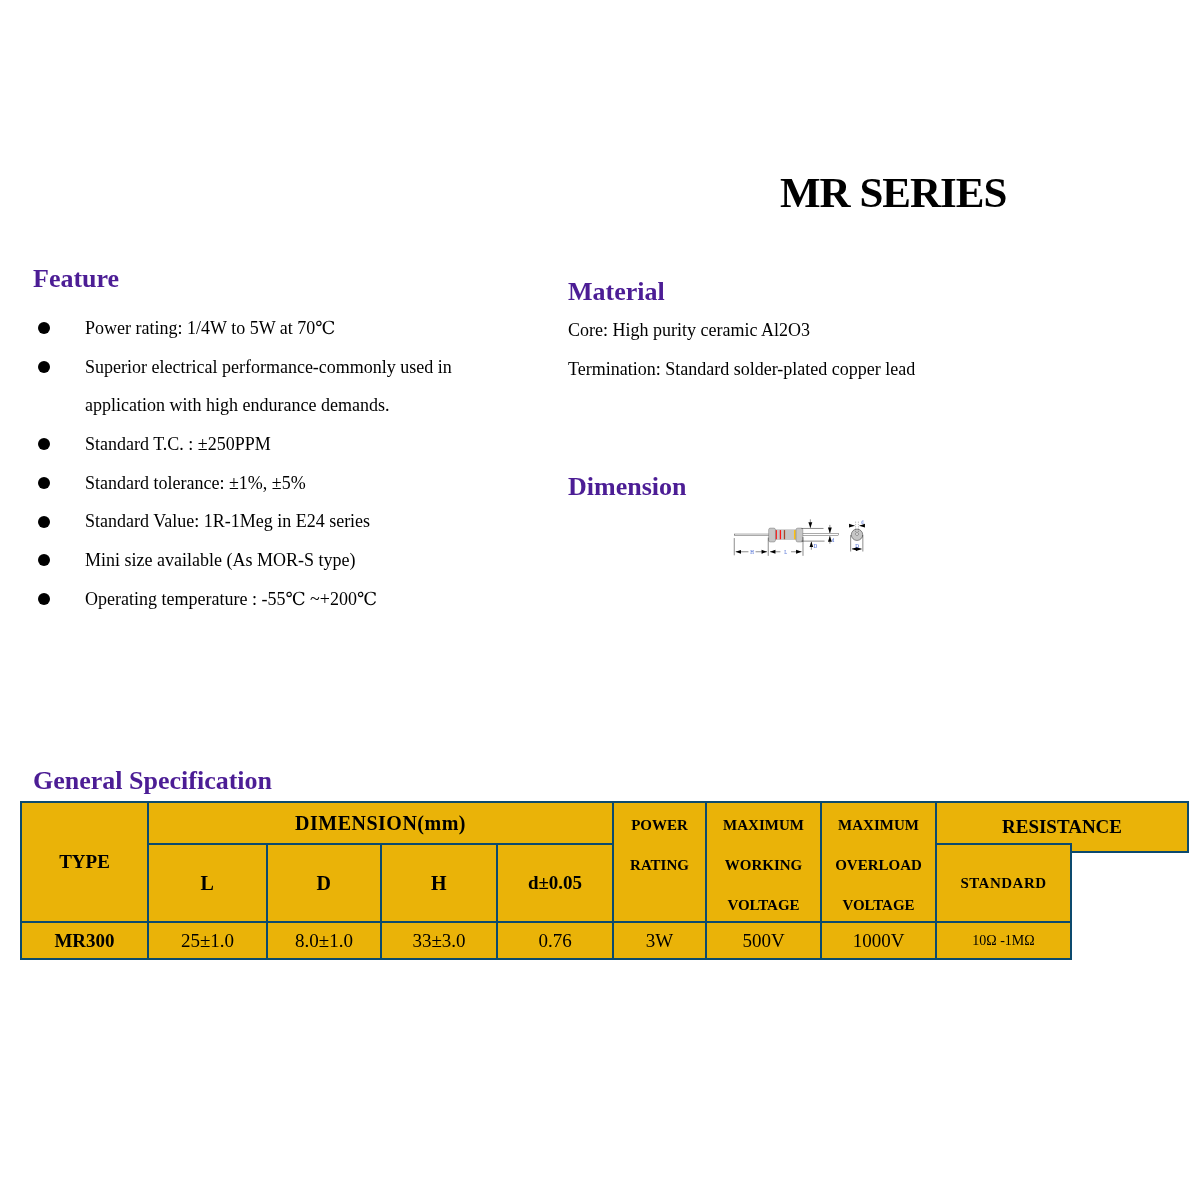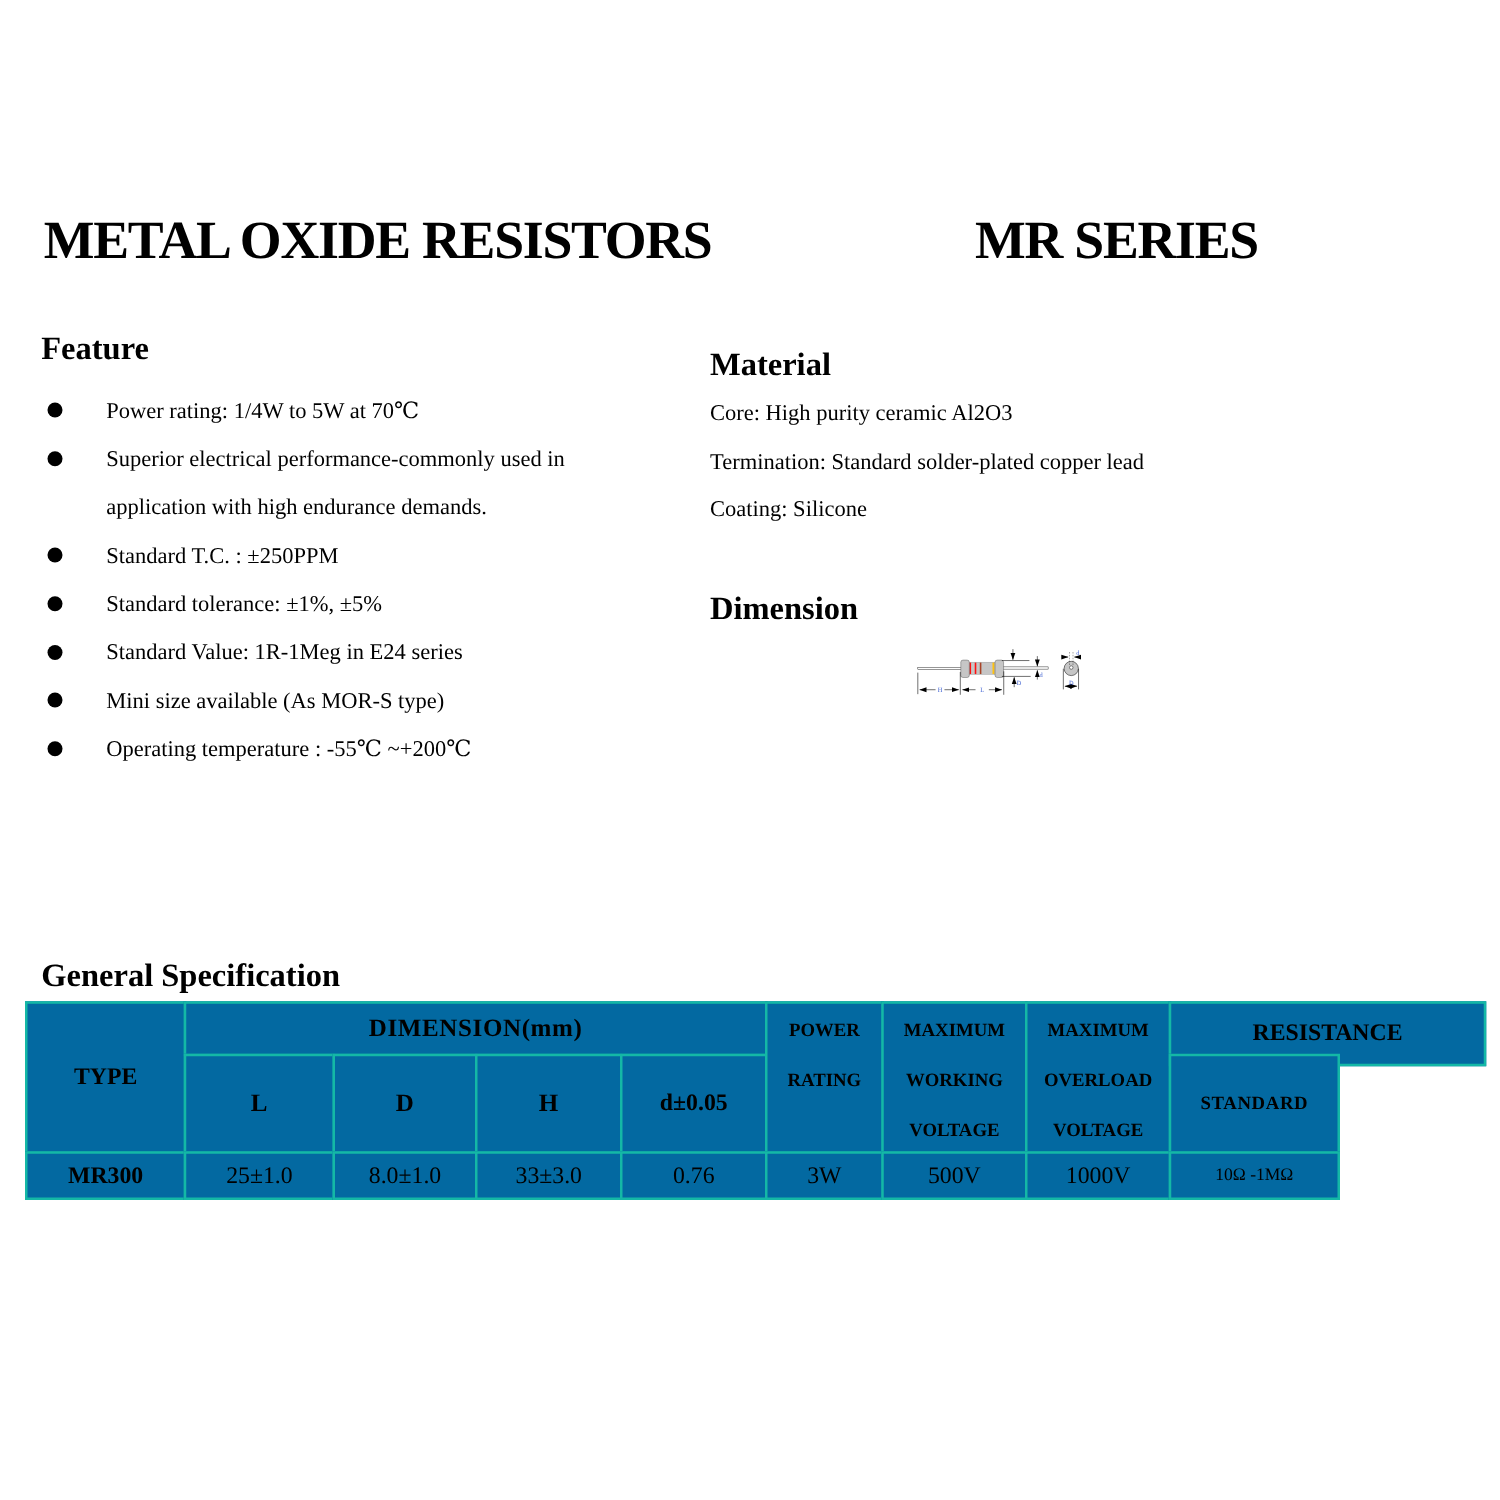--- a/index.html
+++ b/index.html
@@ -1,42 +1,41 @@
 <!DOCTYPE html>
 <html><head>
 <meta charset="utf-8">
 <style>
   html,body{margin:0;padding:0;background:#fff;}
   #page{position:relative;width:1200px;height:1200px;background:#ffffff;overflow:hidden;
         font-family:"Liberation Serif","DejaVu Serif",serif;color:#000;}
   .abs{position:absolute;}
   .doc-title{font-weight:bold;font-size:43px;letter-spacing:-1px;white-space:nowrap;}
-  .red-head{font-weight:bold;font-size:26px;color:#000000;white-space:nowrap;}
+  .red-head{font-weight:bold;font-size:26px;color:#4c1d95;white-space:nowrap;}
   .feat-line{height:38.7px;display:flex;align-items:center;font-size:18px;white-space:nowrap;}
   .dot{width:12px;height:12px;border-radius:50%;background:#000;margin-left:5px;flex:0 0 auto;}
   .feat-text{margin-left:35px;}
   .no-bullet .dot{visibility:hidden;}
   .mat-line{height:38.7px;display:flex;align-items:center;font-size:18px;white-space:nowrap;}
-  .cell{position:absolute;box-sizing:border-box;border:2px solid #14b8a6;display:flex;
-        align-items:center;justify-content:center;text-align:center;background:#0369a1;}
+  .cell{position:absolute;box-sizing:border-box;border:2px solid #0c4a6e;display:flex;
+        align-items:center;justify-content:center;text-align:center;background:#eab308;}
   .hdr{font-weight:bold;font-size:19px;}
   .hdr-lg{font-weight:bold;font-size:20px;letter-spacing:0.5px;}
   .hdr-sm{font-weight:bold;font-size:15px;line-height:40px;align-items:flex-start;padding-top:2px;}
   .hdr-sm2{font-weight:bold;font-size:15px;letter-spacing:0.5px;}
   .data{font-size:19px;}
   .data-b{font-size:19px;font-weight:bold;}
   .data-sm{font-size:14px;}
   svg text{font-family:"Liberation Serif","DejaVu Serif",serif;font-size:20px;}
 </style>
 </head>
 <body>
 
 <div id="page">
 
-  <div class="abs doc-title" style="left:35px;top:168px;">METAL OXIDE RESISTORS</div>
   <div class="abs doc-title" style="left:780px;top:168px;">MR SERIES</div>
 
   <div class="abs red-head" style="left:33px;top:264px;">Feature</div>
 
   <div class="abs" style="left:33px;top:309px;width:520px;">
     <div class="feat-line">
       <span class="dot"></span>
       <span class="feat-text">Power rating: 1/4W to 5W at 70℃</span>
     </div>
     <div class="feat-line">
@@ -66,21 +65,20 @@
     <div class="feat-line">
       <span class="dot"></span>
       <span class="feat-text">Operating temperature : -55℃ ~+200℃</span>
     </div>
   </div>
 
   <div class="abs red-head" style="left:568px;top:277px;">Material</div>
   <div class="abs" style="left:568px;top:311px;width:560px;">
     <div class="mat-line">Core: High purity ceramic Al2O3</div>
     <div class="mat-line">Termination: Standard solder-plated copper lead</div>
-    <div class="mat-line">Coating: Silicone</div>
   </div>
 
   <div class="abs red-head" style="left:568px;top:472px;">Dimension</div>
 
   <svg class="abs" style="left:560px;top:515px;" width="645" height="175" viewBox="560 515 1205 690">
     <svg x="560" y="515" width="645" height="175" viewBox="560 515 645 175">
       <defs>
         <marker id="arr" viewBox="0 0 10 8" refX="9.5" refY="4" markerWidth="13" markerHeight="10" orient="auto">
           <path d="M0,0.6 L10,4 L0,7.4 z" fill="#000"></path>
         </marker>

